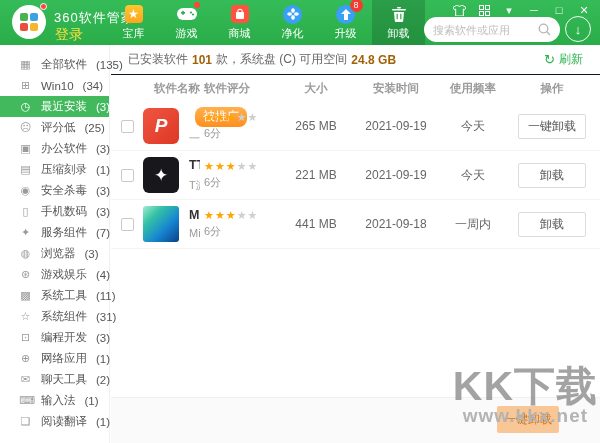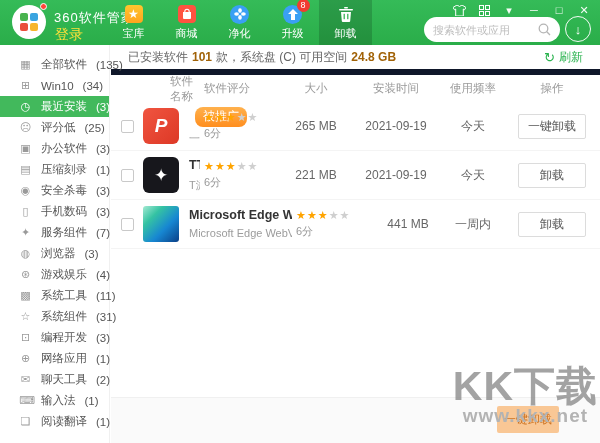--- a/index.html
+++ b/index.html
@@ -53,26 +53,26 @@
              border-right:1px solid #f0f0f0; padding-top:9px; z-index:2; }
   .side-item { height:21px; display:flex; align-items:center; padding-left:19px; gap:9px;
                font-size:11.5px; color:#555; cursor:pointer; white-space:nowrap; }
   .side-item .s-icon { width:13px; color:#9a9a9a; font-size:11px; text-align:center; flex:none; }
   .side-item.selected { background:#42b95c; color:#fff; }
   .side-item.selected .s-icon { color:#fff; }
 
   
   .main { position:absolute; top:45px; left:111px; right:0; bottom:0; background:#fff; }
   .info-bar { height:30px; display:flex; align-items:center; padding:0 17px; font-size:12px; color:#666;
-              border-bottom:6px solid #0f172a; }
+              border-bottom:1px solid #0f172a; }
   .green-b { color:#a16207; font-weight:bold; margin:0 4px; }
   .refresh { margin-left:auto; color:#2bb34f; font-size:12px; display:flex; align-items:center; gap:4px; cursor:pointer; }
   .refresh .r-icon { font-size:13px; }
 
-  .thead { height:27px; display:flex; align-items:center; font-size:11.5px; color:#9a9a9a; padding-left:26px; }
+  .thead { height:27px; display:flex; align-items:center; font-size:11.5px; color:#9a9a9a; padding-left:10px;font-weight:bold; }
   .col-name { flex:1; display:flex; align-items:center; min-width:0; }
   .thead .col-name { padding-left:20px; }
   .col-rating { width:78px; flex:none; }
   .col-size { width:68px; flex:none; text-align:center; }
   .col-date { width:92px; flex:none; text-align:center; }
   .col-freq { width:62px; flex:none; text-align:center; }
   .col-action { width:96px; flex:none; text-align:center; }
 
   .trow { display:flex; align-items:center; height:49px; border-bottom:1px solid #f4f4f4;
           padding-left:10px; font-size:12px; color:#666; }
@@ -129,20 +129,33 @@
 
   <div class="tabs">
     <div class="tab">
       <span class="tab-icon">
           <span class="ti-treasure">★</span>
         </span>
       <span>宝库</span>
     </div>
     <div class="tab">
       <span class="tab-icon">
+        <svg width="20" height="14" viewBox="0 0 20 14">
+            <rect x="0" y="1" width="20" height="12" rx="6" fill="#fff"></rect>
+            <rect x="4" y="5" width="4" height="1.6" fill="#2aad49"></rect>
+            <rect x="5.2" y="3.8" width="1.6" height="4" fill="#2aad49"></rect>
+            <circle cx="14" cy="5.5" r="1.1" fill="#2aad49"></circle>
+            <circle cx="16" cy="7.5" r="1.1" fill="#2aad49"></circle>
+          </svg>
+        <span class="red-dot-sm"></span>
+      </span>
+      <span>游戏</span>
+    </div>
+    <div class="tab">
+      <span class="tab-icon">
           <span class="ti-mall">
         <svg width="12" height="12" viewBox="0 0 12 12">
               <path d="M2 4 h8 v6 a1 1 0 0 1 -1 1 h-6 a1 1 0 0 1 -1 -1 z" fill="#fff"></path>
               <path d="M3.8 4.5 v-1 a2.2 2.2 0 0 1 4.4 0 v1" fill="none" stroke="#fff" stroke-width="1.1"></path>
             </svg>
       </span>
         </span>
       <span>商城</span>
     </div>
     <div class="tab">
@@ -394,20 +407,21 @@
             <span class="row-name">Microsoft Edge WebView2 Runtir</span>
 
           </div>
           <div class="row-desc">Microsoft Edge WebView2 控件使...</div>
         </div>
         <div class="col-rating">
           <div class="stars"><span class="star on">★</span><span class="star on">★</span><span class="star on">★</span><span class="star">★</span><span class="star">★</span></div>
           <div class="score">6分</div>
         </div>
         <div class="col-size">441 MB</div>
+        <div class="col-date">2021-09-18</div>
         <div class="col-freq">一周内</div>
         <div class="col-action">
           <button class="row-btn">卸载</button>
         </div>
       </div>
   </div>
 </div>
 
 <div class="footer-bar">
   <button class="footer-uninstall">一键卸载</button>

